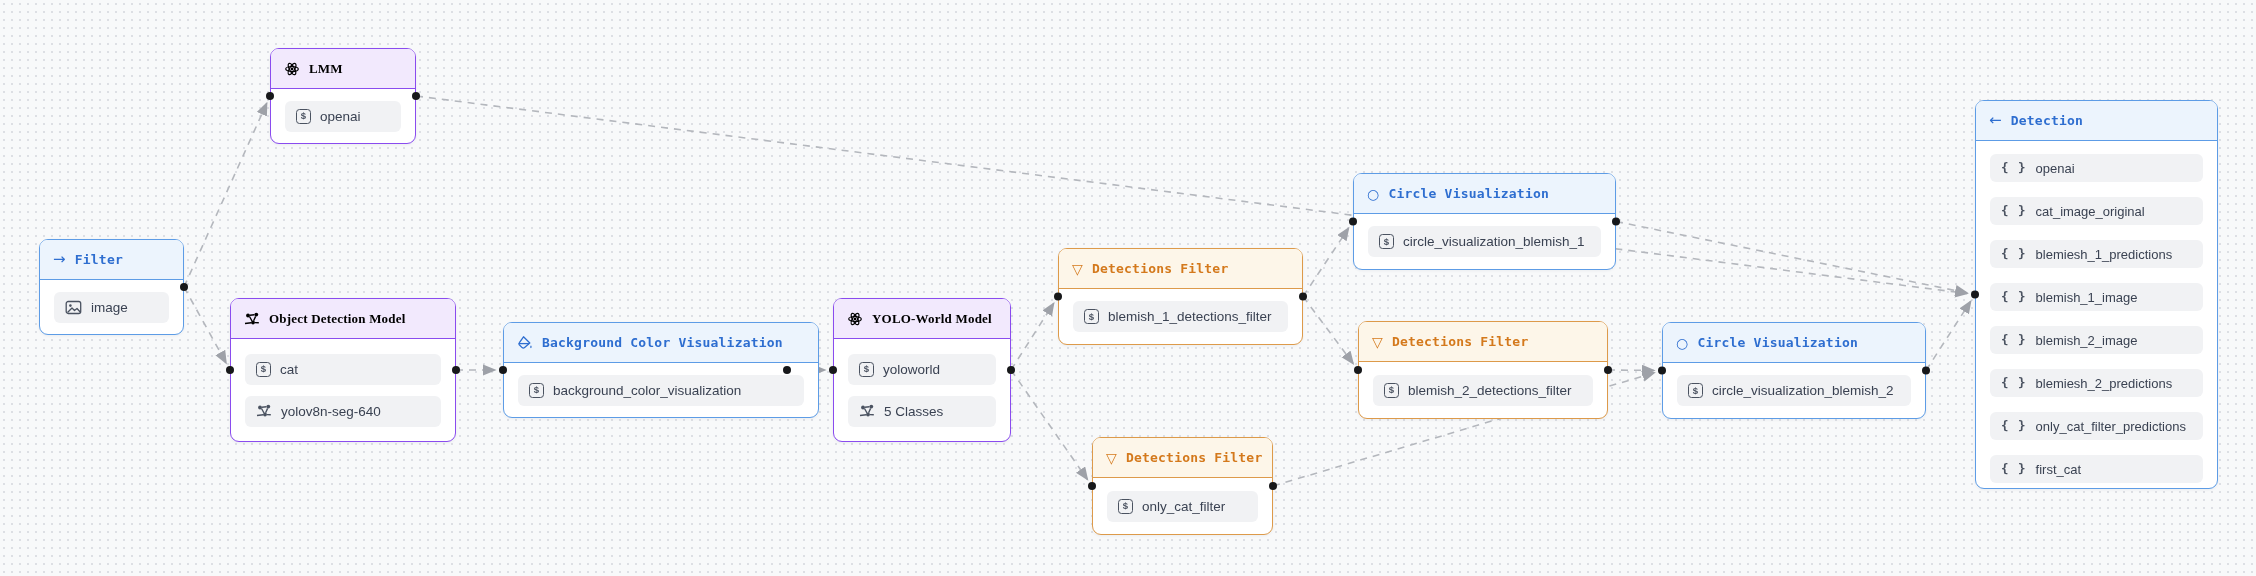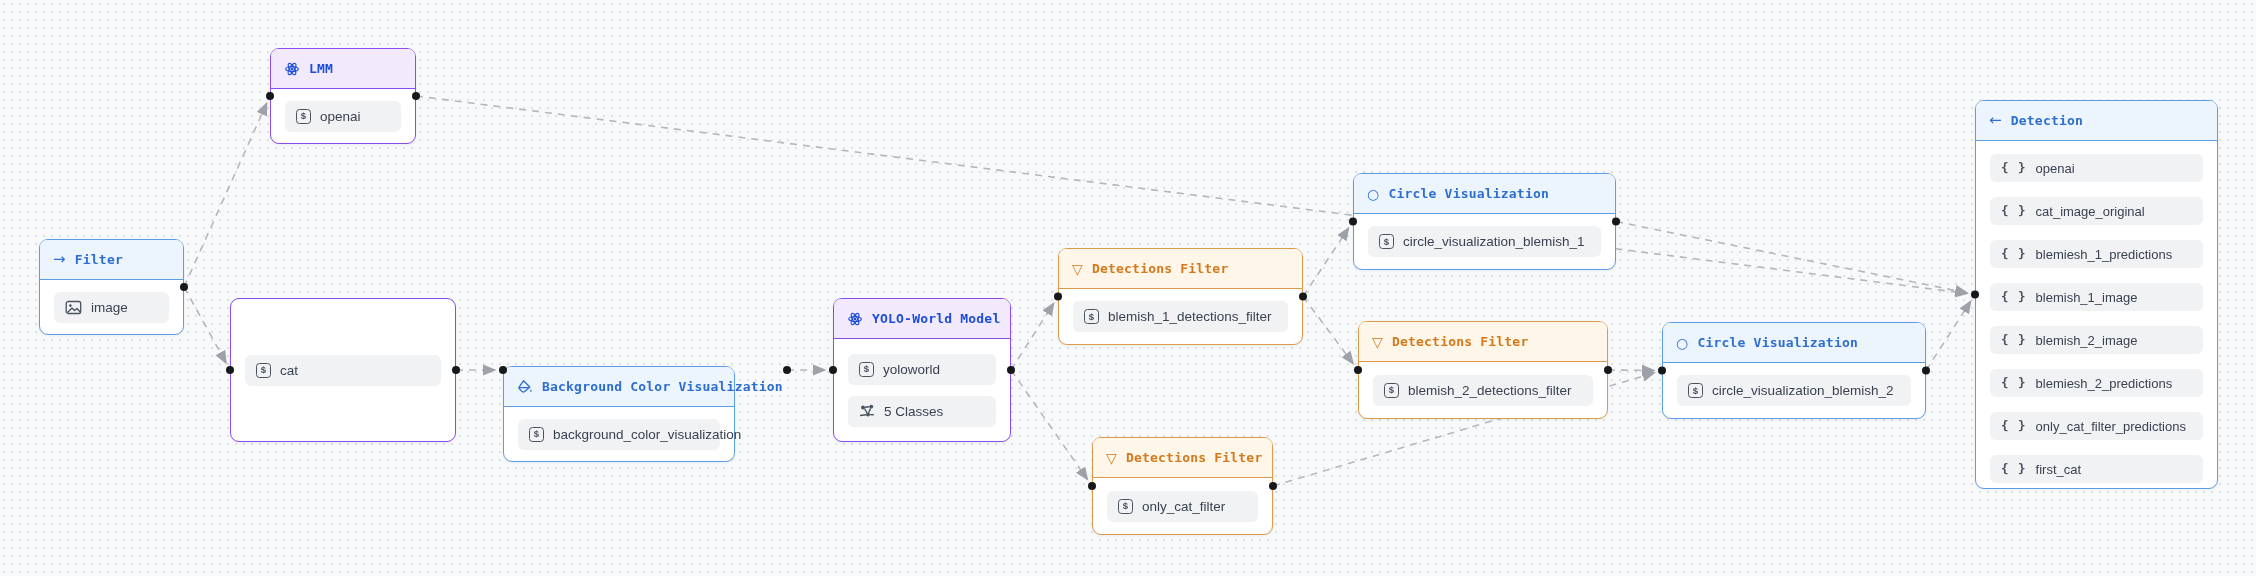--- a/index.html
+++ b/index.html
@@ -67,21 +67,21 @@
     box-sizing:border-box;
     display:inline-flex;align-items:center;justify-content:center;
     font-size:9.5px;font-weight:600;color:#4a5260;line-height:1;
   }
   .braces-glyph{
     font-size:12.5px;font-weight:600;color:#4a5260;letter-spacing:1px;line-height:1;
     font-family:"DejaVu Sans Mono","Liberation Mono",monospace;
   }
   
   .node.purple{border:1.5px solid #8a4bef;}
-  .node.purple .node-header{background:#f2e9fd;border-bottom:1.5px solid #8a4bef;color:#1d4ed8;}
+  .node.purple .node-header{background:#f2e9fd;border-bottom:1.5px solid #8a4bef;color:#000000;font-family:Liberation Serif, serif;}
   .node.blue{border:1.5px solid #5d9ce6;}
   .node.blue .node-header{background:#ecf4fd;border-bottom:1.5px solid #5d9ce6;color:#2e6ed0;}
   .node.orange{border:1.5px solid #dd9a4a;}
   .node.orange .node-header{background:#fdf6e9;border-bottom:1.5px solid #dd9a4a;color:#d4791c;}
 </style>
 </head>
 <body>
 
 <div id="canvas">
   <svg id="edges-layer" class="layer" width="2256" height="576">
@@ -140,30 +140,52 @@
         <div class="node-body">
           <div class="node-item">
             <span class="iicon">
               <span class="dollar-box">$</span>
             </span>
             <span>openai</span>
           </div>
         </div>
       </div>
       <div class="node purple" style="left: 230px; top: 298px; width: 226px; height: 144px;">
+        <div class="node-header">
+          <span class="hicon">
+            <svg width="16" height="16" viewBox="0 0 16 16" fill="none" stroke="currentColor" stroke-width="1.4">
+              <circle cx="4" cy="4.5" r="1.9" fill="currentColor" stroke="none"></circle>
+              <circle cx="12.3" cy="3.6" r="1.9" fill="currentColor" stroke="none"></circle>
+              <circle cx="9" cy="11.5" r="1.9" fill="currentColor" stroke="none"></circle>
+              <path d="M5.5 5.5 L8 10 M11.6 5.4 L9.6 9.8 M5.8 4.2 L10.4 3.8 M1 12.5 L7.2 11.8 M14.8 11.8 L10.9 11.6"></path>
+            </svg>
+          </span>
+          <span>Object Detection Model</span>
+        </div>
         <div class="node-body">
           <div class="node-item">
             <span class="iicon">
               <span class="dollar-box">$</span>
             </span>
             <span>cat</span>
           </div>
-        </div>
-      </div>
-      <div class="node blue" style="left: 503px; top: 322px; width: 232px; height: 96px; margin-top: 44px;">
+          <div class="node-item">
+            <span class="iicon">
+              <svg width="16" height="16" viewBox="0 0 16 16" fill="none" stroke="currentColor" stroke-width="1.4">
+                <circle cx="4" cy="4.5" r="1.9" fill="currentColor" stroke="none"></circle>
+                <circle cx="12.3" cy="3.6" r="1.9" fill="currentColor" stroke="none"></circle>
+                <circle cx="9" cy="11.5" r="1.9" fill="currentColor" stroke="none"></circle>
+                <path d="M5.5 5.5 L8 10 M11.6 5.4 L9.6 9.8 M5.8 4.2 L10.4 3.8 M1 12.5 L7.2 11.8 M14.8 11.8 L10.9 11.6"></path>
+              </svg>
+            </span>
+            <span>yolov8n-seg-640</span>
+          </div>
+        </div>
+      </div>
+      <div class="node blue" style="left: 503px; top: 322px; width: 316px; height: 96px;">
         <div class="node-header">
           <span class="hicon">
             <svg width="16" height="16" viewBox="0 0 16 16" fill="none" stroke="currentColor" stroke-width="1.3" stroke-linejoin="round">
               <path d="M6.5 1.8 L12.8 8 L7.6 12.6 Q6.3 13.7 5.1 12.6 L2.3 9.8 Q1.3 8.7 2.4 7.6 Z"></path>
               <path d="M2 8.6 L11.9 8.6"></path>
               <path d="M14 10.2 q1.5 2.1 0 3.1 q-1.6 -1 0 -3.1 Z" fill="currentColor" stroke="none"></path>
             </svg>
           </span>
           <span>Background Color Visualization</span>
         </div>

